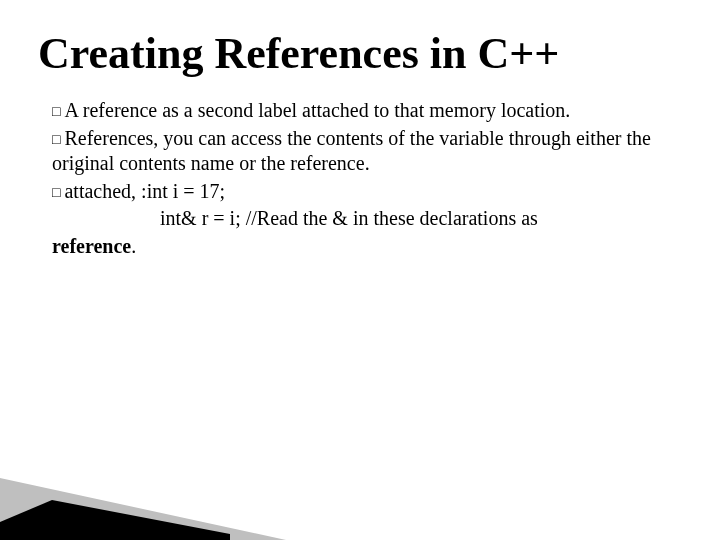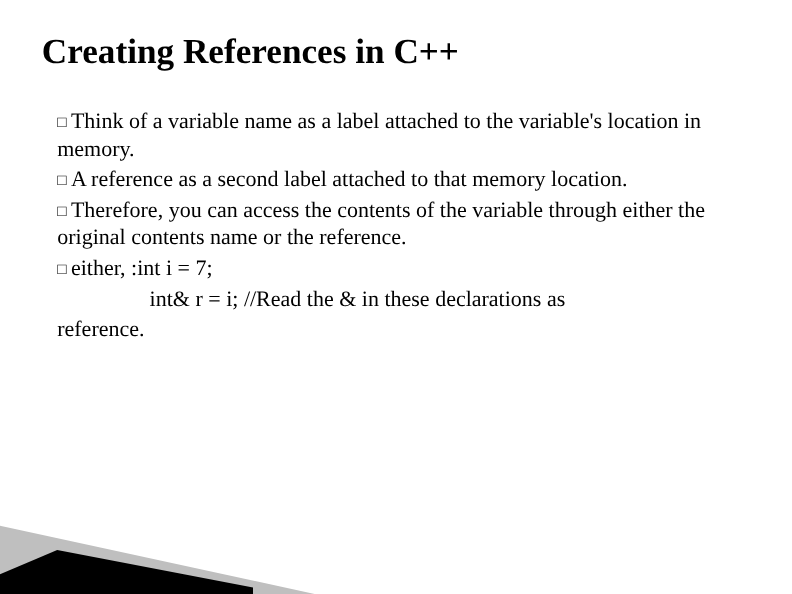--- a/index.html
+++ b/index.html
@@ -16,44 +16,44 @@
   .slide {
     width: 720px;
     height: 540px;
     position: relative;
     box-sizing: border-box;
   }
   .title {
     position: absolute;
     left: 38px;
     top: 28px;
-    font-size: 32px;
+    font-size: 44px;
     font-weight: bold;
   }
   .body {
     position: absolute;
     left: 52px;
     top: 98px;
     width: 620px;
     font-size: 20px;
     line-height: 1.28;
   }
   .bullet {
     margin: 0 0 2px 0;
   }
   .square {
     font-size: 14px;
     vertical-align: 1px;
     margin-right: 4px;
   }
   .indent {
-    margin-left: 84px;
+    margin-left: 108px;
   }
   .bold {
-    font-weight: normal;
+    font-weight: bold;
   }
   
   .deco-grey {
     position: absolute;
     left: 0;
     bottom: 0;
     width: 0;
     height: 0;
     border-bottom: 62px solid #bfbfbf;
     border-right: 286px solid transparent;
@@ -68,34 +68,31 @@
 </style>
 </head>
 <body>
 
 <div class="slide">
 
   <div class="title">Creating References in C++</div>
 
   <div class="body">
 
-    <div class="bullet">
-      <span class="square">□</span><span>Think</span><span> of a variable name as a label attached to the variable's location in memory.</span>
-    </div>
 
     <div class="bullet">
       <span class="square">□</span><span>A</span><span> reference as a second label attached to that memory location.</span>
     </div>
 
     <div class="bullet">
-      <span class="square">□</span><span>Therefore,</span><span> you can access the contents of the variable through either the original contents name or the reference.</span>
+      <span class="square">□</span><span>References,</span><span> you can access the contents of the variable through either the original contents name or the reference.</span>
     </div>
 
     <div class="bullet">
-      <span class="square">□</span><span>either,</span><span> :int i = 7;</span>
+      <span class="square">□</span><span>attached,</span><span> :int i = 17;</span>
     </div>
     <div class="bullet indent">
       <span>int&amp; r = i; //Read the &amp; in these declarations as </span>
     </div>
     <div class="bullet">
       <span class="bold">reference</span><span>.</span>
     </div>
 
 
   </div>

